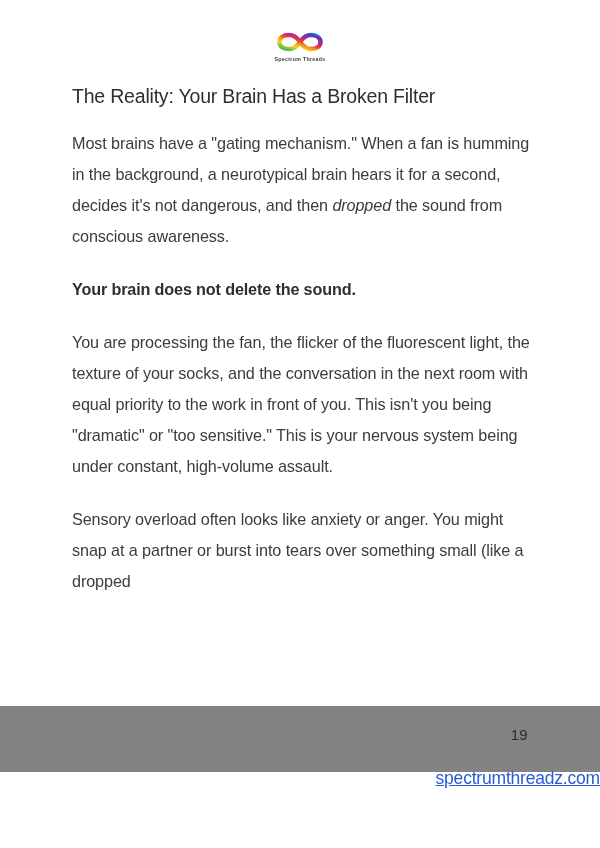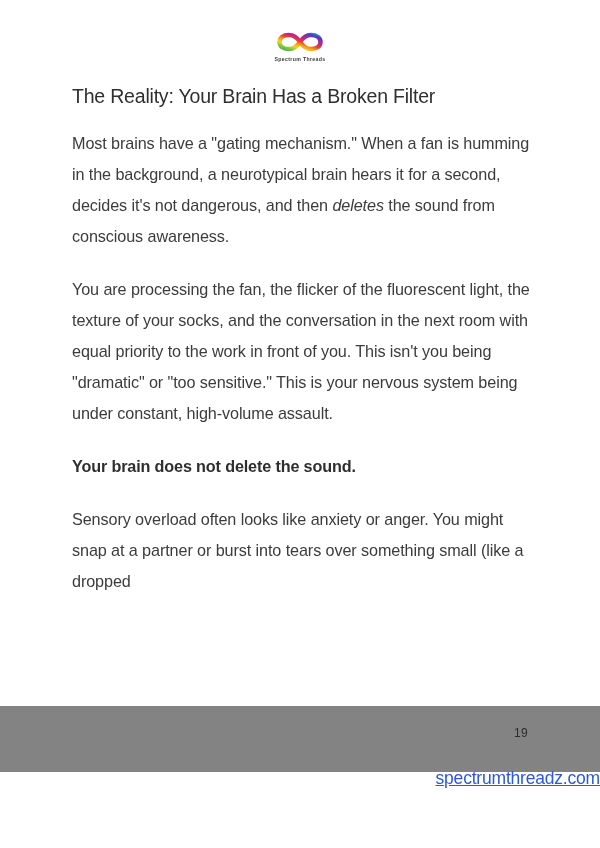--- a/index.html
+++ b/index.html
@@ -103,21 +103,21 @@
     width: 600px;
     height: 66px;
     background: #838383;
   }
 
   .page-number {
     position: absolute;
     right: 72px;
     top: 726px;
     font-family: "Liberation Sans", sans-serif;
-    font-size: 12px;
+    font-size: 15px;
     color: #2d2d2d;
     letter-spacing: 0.3px;
   }
 
   .preview-watermark {
     position: absolute;
     left: 0;
     top: 700px;
     width: 600px;
     text-align: center;
@@ -169,25 +169,25 @@
       </defs>
       <path d="M24,10 C12,10 5,16 5,24 C5,32 12,38 24,38 C36,38 42,30 46,24 C50,18 56,10 68,10 C80,10 87,16 87,24 C87,32 80,38 68,38 C56,38 50,30 46,24 C42,18 36,10 24,10 Z" fill="none" stroke="url(#rainbowGrad)" stroke-width="9" stroke-linecap="round"></path>
     </svg>
     <div class="logo-word">Spectrum Threads</div>
   </div>
 
   <div class="content">
 
     <h1 class="section-title">The Reality: Your Brain Has a Broken Filter</h1>
 
-    <p class="body-text"><span>Most brains have a "gating mechanism." When a fan is humming in the background, a neurotypical brain hears it for a second, decides it's not dangerous, and then </span><em class="inline-italic">deletes</em><span> the sound from conscious awareness.</span></p>
+    <p class="body-text"><span>Most brains have a "gating mechanism." When a fan is humming in the background, a neurotypical brain hears it for a second, decides it's not dangerous, and then </span><em class="inline-italic">dropped</em><span> the sound from conscious awareness.</span></p>
+
+    <p class="body-text emphasis">Your brain does not delete the sound.</p>
 
     <p class="body-text">You are processing the fan, the flicker of the fluorescent light, the texture of your socks, and the conversation in the next room with equal priority to the work in front of you. This isn't you being "dramatic" or "too sensitive." This is your nervous system being under constant, high-volume assault.</p>
-
-    <p class="body-text emphasis">Your brain does not delete the sound.</p>
 
 
     <p class="body-text">Sensory overload often looks like anxiety or anger. You might snap at a partner or burst into tears over something small (like a dropped</p>
 
   </div>
 
   <div class="preview-band"></div>
   <div class="page-number">19</div>
   <a class="site-link" href="#">spectrumthreadz.com</a>
 

